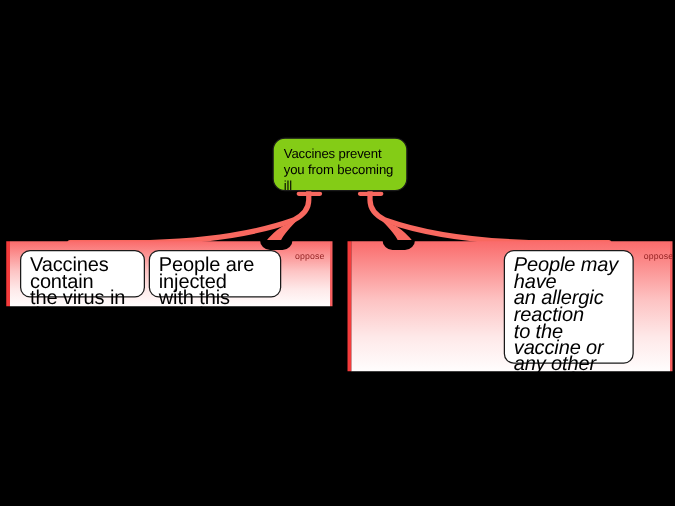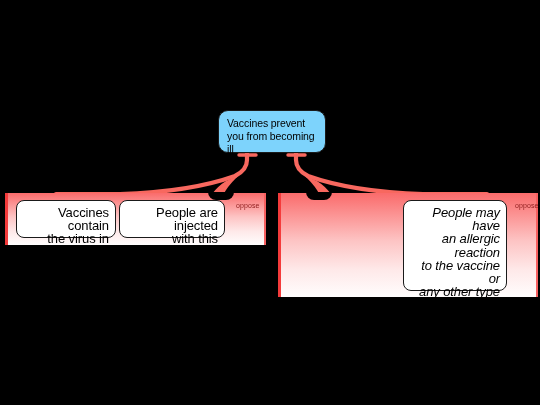--- a/index.html
+++ b/index.html
@@ -24,21 +24,21 @@
     top: 0;
     width: 540px;
     height: 405px;
     pointer-events: none;
   }
 
   
   .claim-box {
     position: absolute;
     box-sizing: border-box;
-    background: #7dd3fc;
+    background: #84cc16;
     border: 1px solid #1a1a1a;
     border-radius: 9px;
     color: #000000;
     font-size: 10.5px;
     line-height: 13.2px;
     padding: 6px 7px 6px 8px;
     white-space: pre-line;
     letter-spacing: -0.1px;
   }
 
@@ -85,26 +85,25 @@
   }
 
   
   .reason-box {
     position: absolute;
     box-sizing: border-box;
     background: #ffffff;
     border: 1px solid #1a1a1a;
     border-radius: 8px;
     color: #000000;
-    font-size: 13px;
+    font-size: 16px;
     line-height: 13.2px;
     padding: 5px 6px 0 7px;
     white-space: pre-line;
     letter-spacing: -0.1px;
-    text-align: right;
   }
 
   
   .relation-label {
     position: absolute;
     color: #8f1d1d;
     font-size: 7px;
     line-height: 8px;
     letter-spacing: 0.1px;
     white-space: nowrap;

